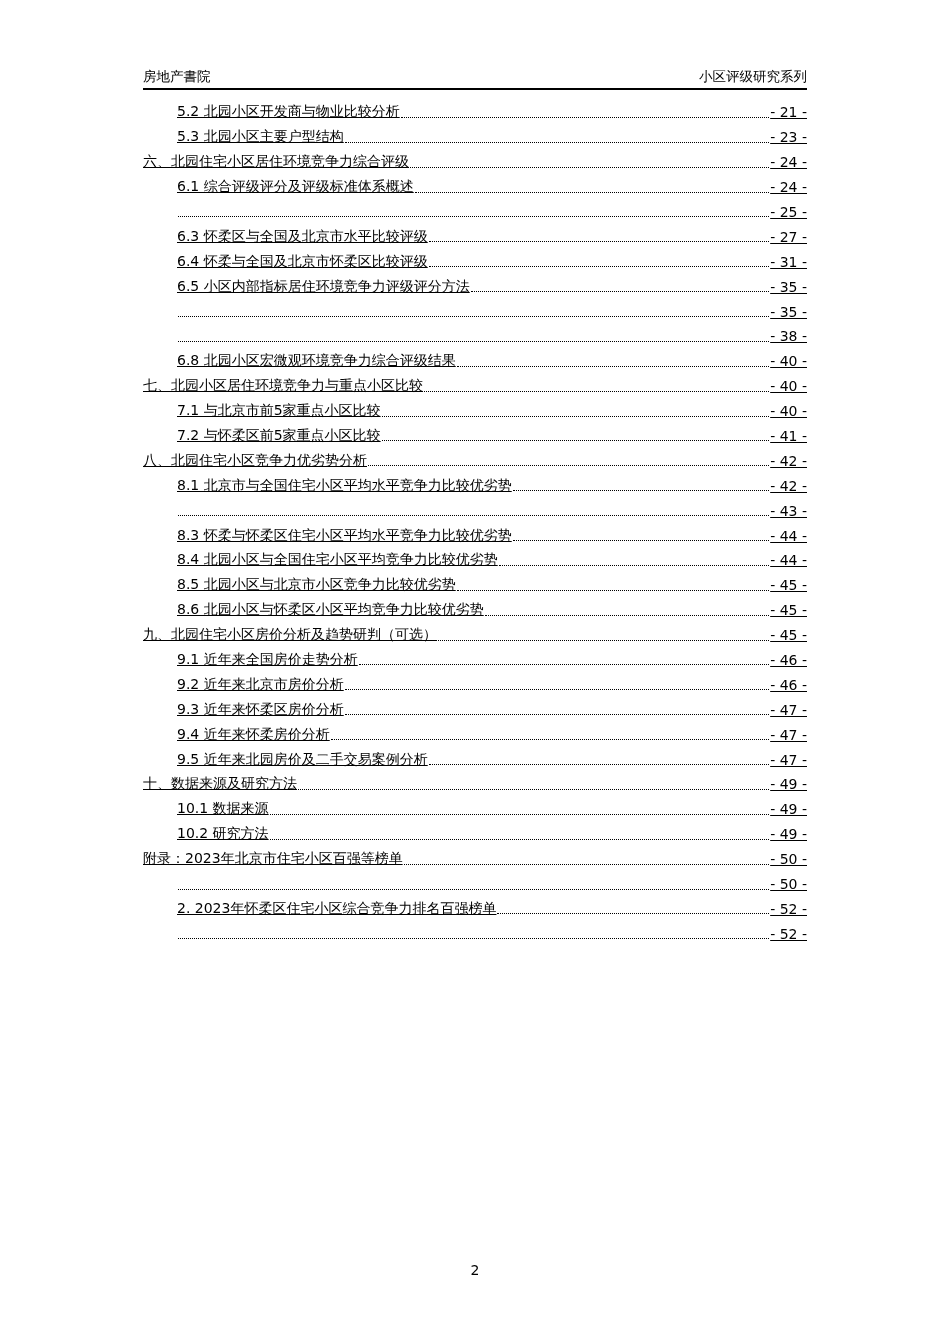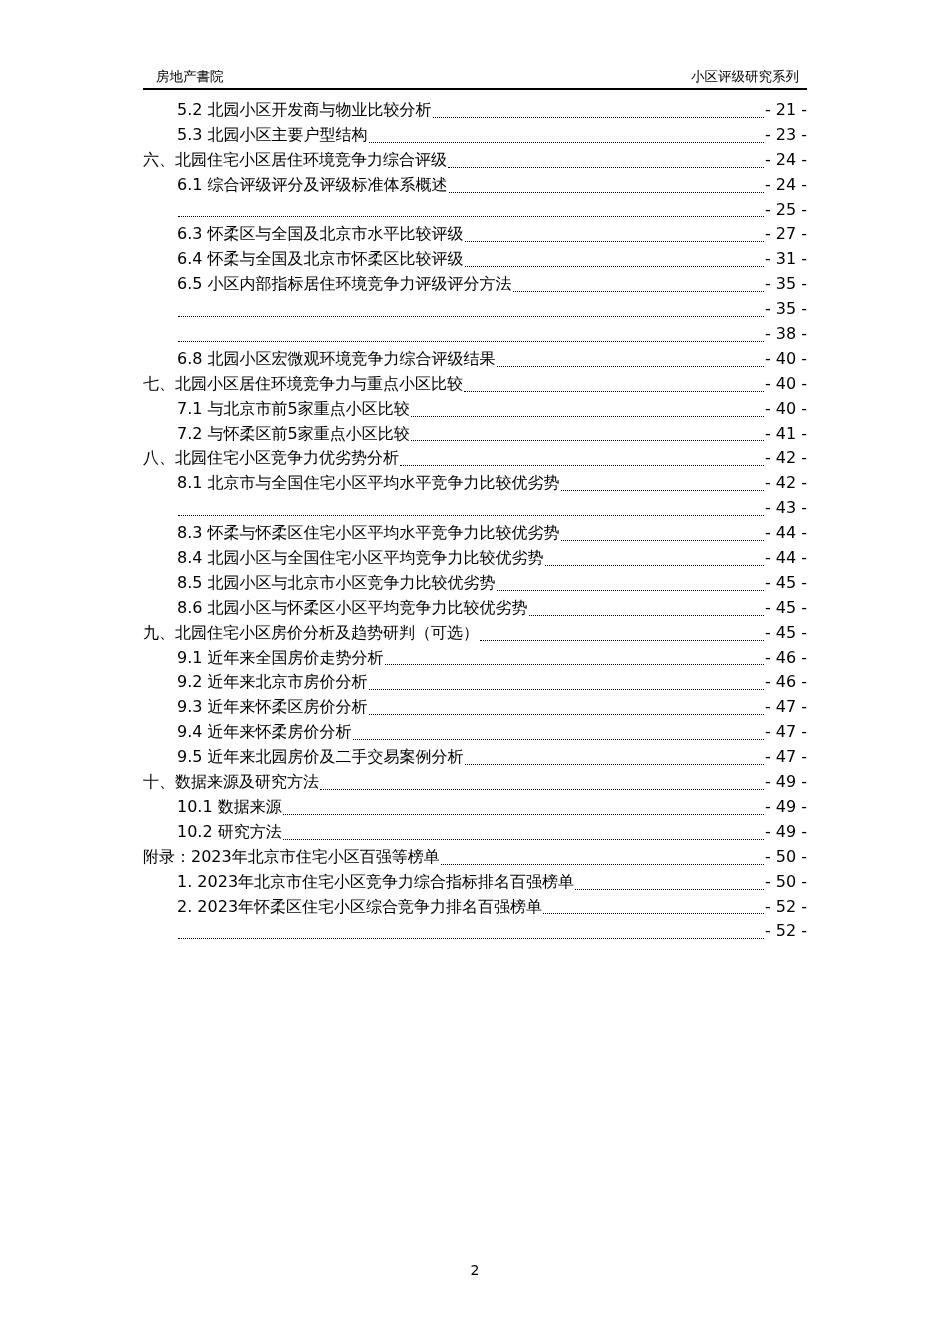--- a/index.html
+++ b/index.html
@@ -1,25 +1,25 @@
 <!DOCTYPE html>
 <html><head>
 <meta charset="utf-8">
 <style>
   html, body { margin:0; padding:0; background:#ffffff; }
   body { width:950px; height:1344px; position:relative; overflow:hidden;
          font-family:"DejaVu Sans","Liberation Sans",sans-serif; color:#000; }
   .header { position:absolute; left:143px; top:66px; width:664px; height:22px;
             border-bottom:2px solid #000; }
   .header span { position:absolute; top:2px; font-size:13.5px; }
-  .header .left { left:13px;text-align:center; }
-  .header .right { right:8px; }
+  .header .left { left:0;text-align:center; }
+  .header .right { right:0; }
   .toc { position:absolute; left:143px; top:100px; width:664px; }
-  .row { height:24.9px; display:flex; align-items:flex-start; font-size:16px;
-         white-space:nowrap; }
+  .row { height:24.9px; display:flex; align-items:center; font-size:14px;
+         white-space:nowrap;text-decoration:underline; }
   .row.lvl1 { padding-left:0; }
   .row.lvl2 { padding-left:34px; }
   .row .title { flex:0 0 auto; }
   .row .leader { flex:1 1 auto; overflow:hidden; margin:0 1px;
                  border-bottom:1.5px dotted #000; height:0; align-self:flex-end; margin-bottom:7px; }
   .row .page { flex:0 0 auto; }
   .footer { position:absolute; left:0; width:950px; top:1262px; text-align:center;
             font-size:14px; }
 </style>
 </head>
@@ -176,21 +176,20 @@
       <span class="title">10.2 研究方法</span>
       <span class="leader"></span>
       <span class="page">- 49 -</span>
     </div>
     <div class="row lvl1">
       <span class="title">附录：2023年北京市住宅小区百强等榜单</span>
       <span class="leader"></span>
       <span class="page">- 50 -</span>
     </div>
     <div class="row lvl2">
-      <span class="title">1. 2023年北京市住宅小区竞争力综合指标排名百强榜单</span>
       <span class="leader"></span>
       <span class="page">- 50 -</span>
     </div>
     <div class="row lvl2">
       <span class="title">2. 2023年怀柔区住宅小区综合竞争力排名百强榜单</span>
       <span class="leader"></span>
       <span class="page">- 52 -</span>
     </div>
     <div class="row lvl2">
       <span class="leader"></span>

